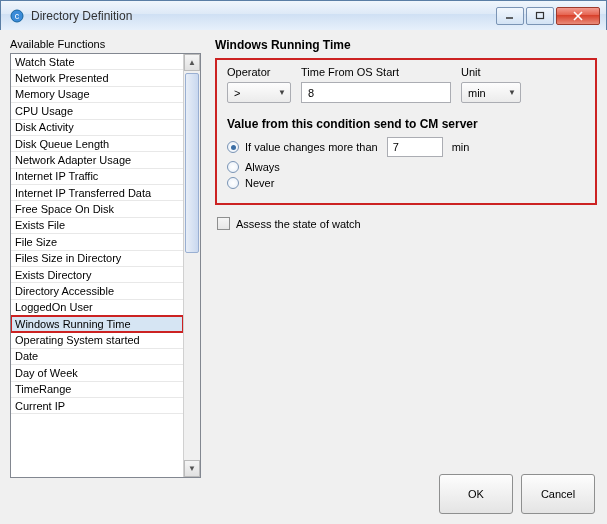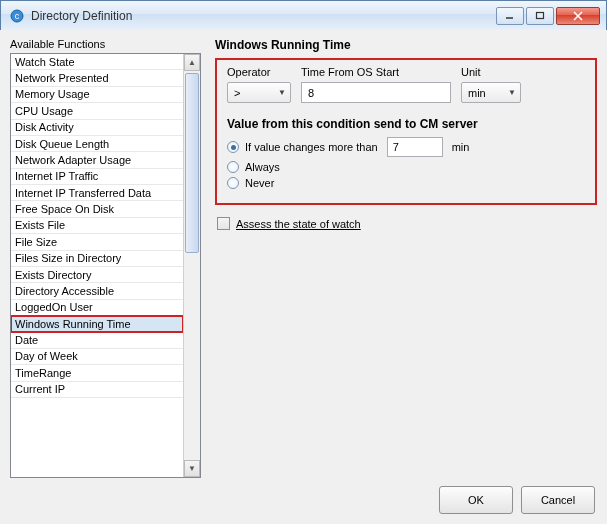--- a/index.html
+++ b/index.html
@@ -191,36 +191,35 @@
     background: #fff;
     padding: 0 5px;
     display: inline-flex; align-items: center;
     margin: 0 3px;
   }
   .check-row {
     display: flex; align-items: center;
     margin-top: 12px;
     gap: 6px;
     padding-left: 2px;
-    text-decoration: underline;
   }
   .checkbox {
     width: 13px; height: 13px;
     border: 1px solid #8e8f8f;
     background: linear-gradient(to bottom,#f5f5f5,#e6e6e6);
     flex-shrink: 0;
   }
   .footer {
     position: absolute;
     bottom: 10px; right: 12px;
     display: flex; gap: 8px;
   }
   .btn {
     min-width: 74px;
-    height: 28px;
+    height: 40px;
     border: 1px solid #8e8f8f;
     background: linear-gradient(to bottom,#fdfdfd,#e4e4e4);
     border-radius: 3px;
     display: flex; align-items: center; justify-content: center;
     font-size: 11px;
   }
 </style>
 </head>
 <body>
 
@@ -268,20 +267,21 @@
             <div class="func-item">Internet IP Traffic</div>
             <div class="func-item">Internet IP Transferred Data</div>
             <div class="func-item">Free Space On Disk</div>
             <div class="func-item">Exists File</div>
             <div class="func-item">File Size</div>
             <div class="func-item">Files Size in Directory</div>
             <div class="func-item">Exists Directory</div>
             <div class="func-item">Directory Accessible</div>
             <div class="func-item">LoggedOn User</div>
             <div class="func-item selected">Windows Running Time</div>
+            <div class="func-item">Operating System started</div>
             <div class="func-item">Date</div>
             <div class="func-item">Day of Week</div>
             <div class="func-item">TimeRange</div>
             <div class="func-item">Current IP</div>
           </div>
         <div class="scrollbar">
           <div class="scroll-btn">▲</div>
           <div class="scroll-track">
             <div class="scroll-thumb"></div>
           </div>

